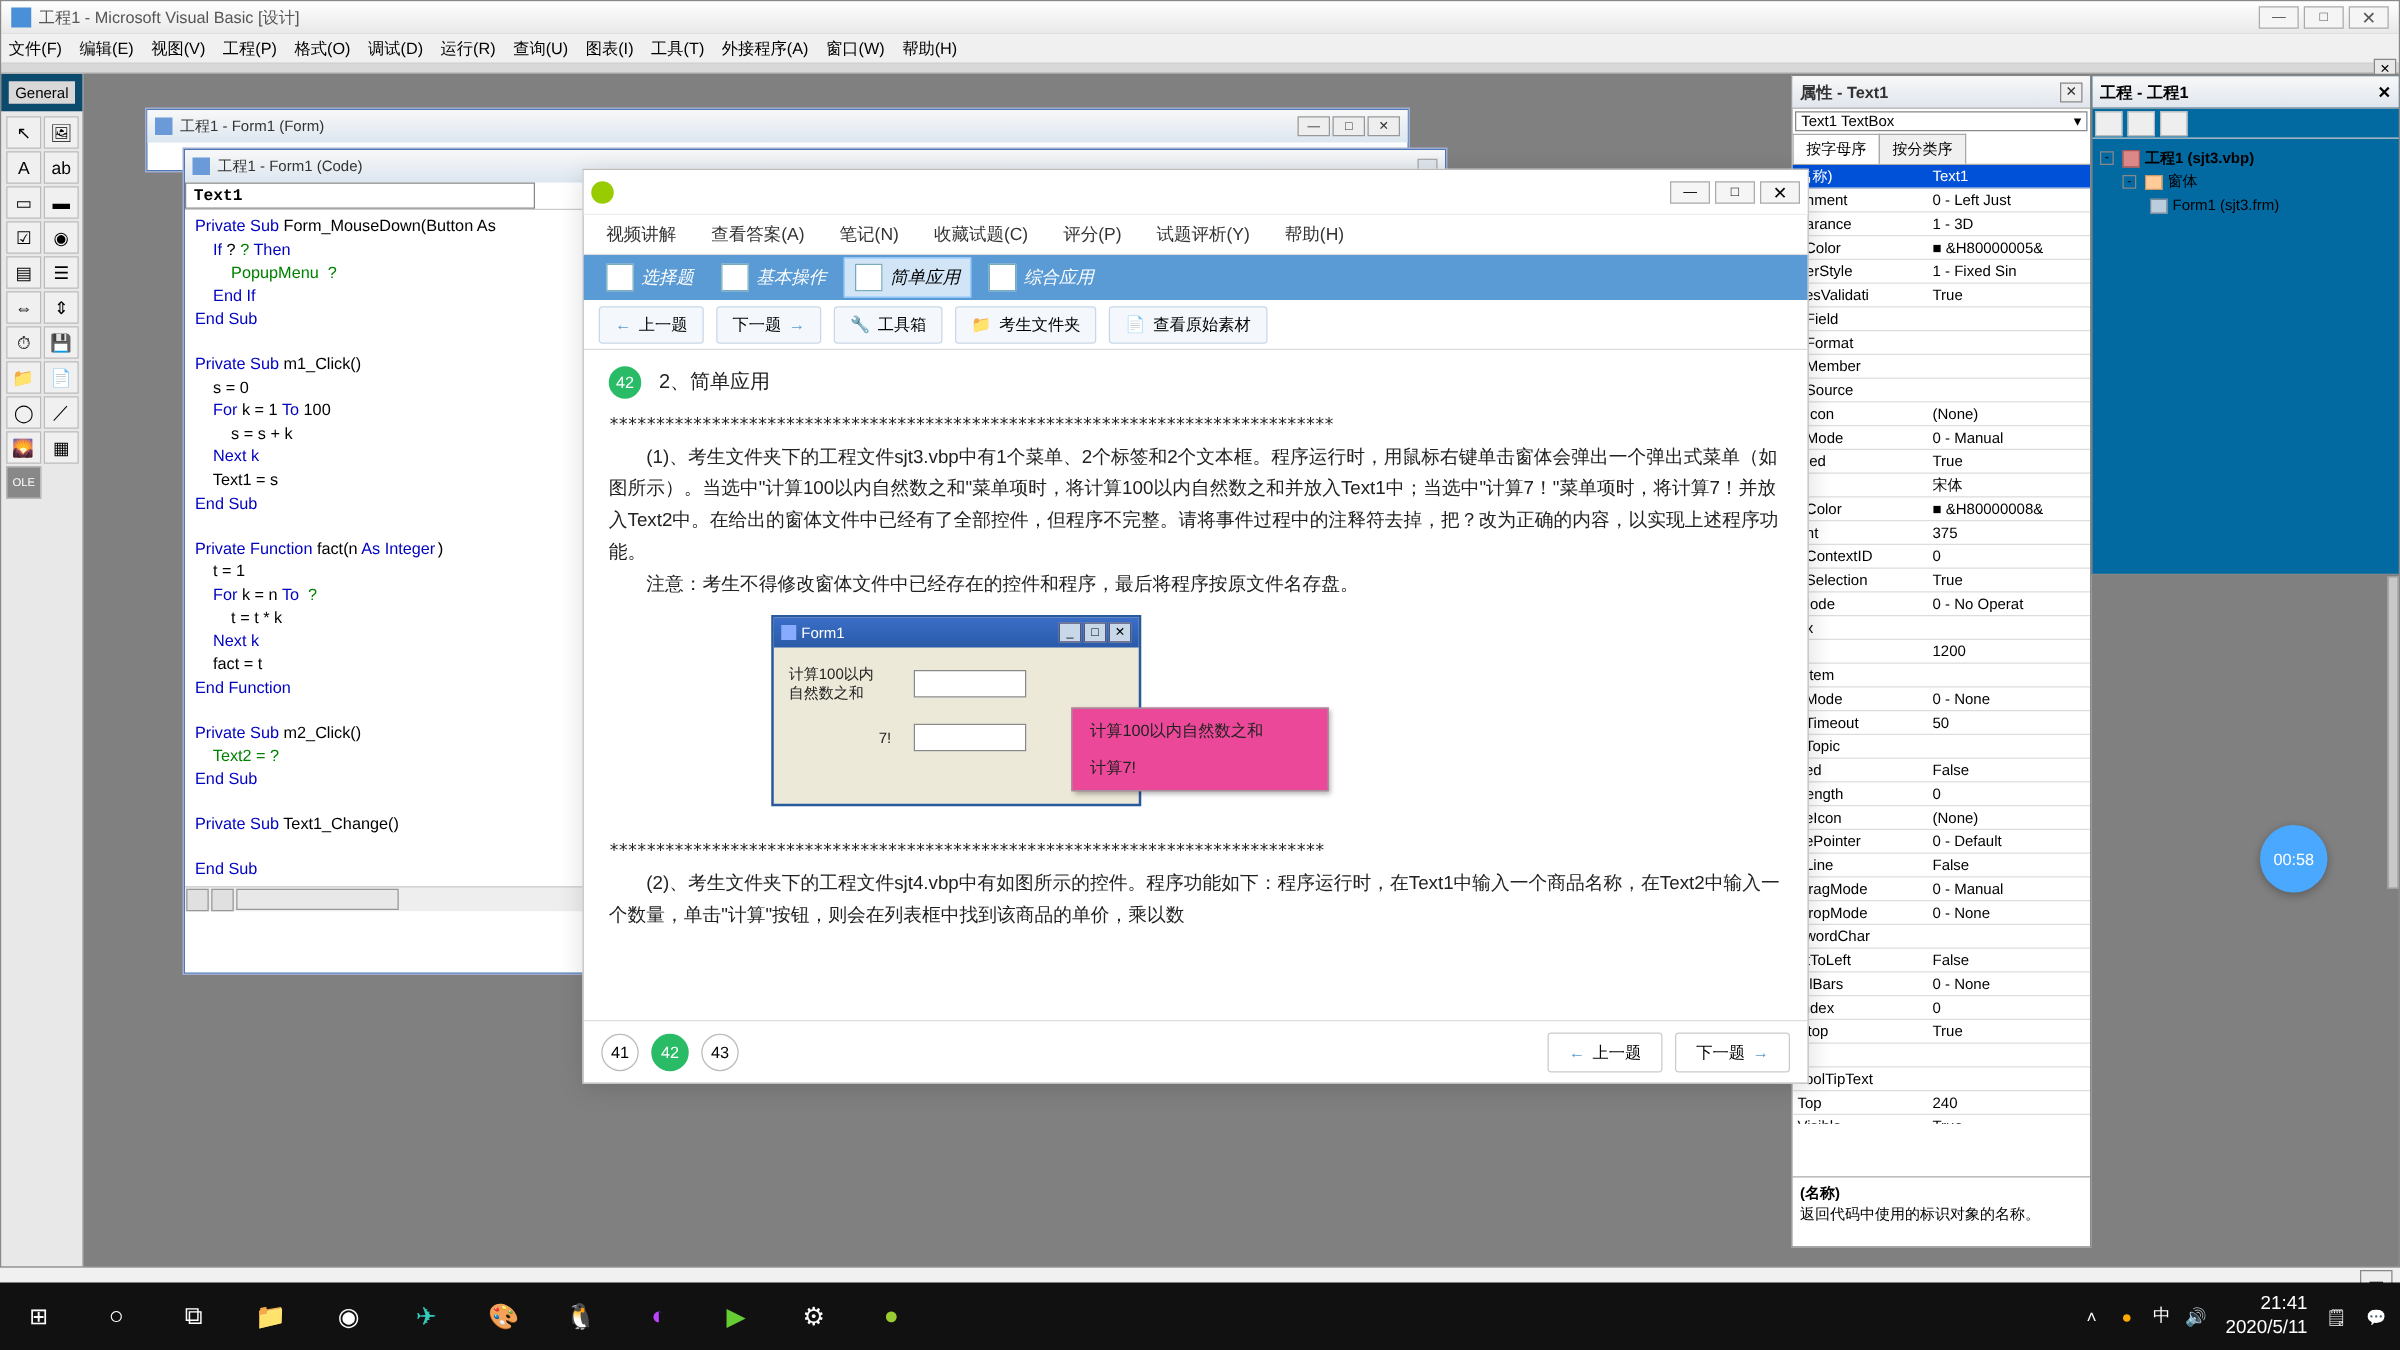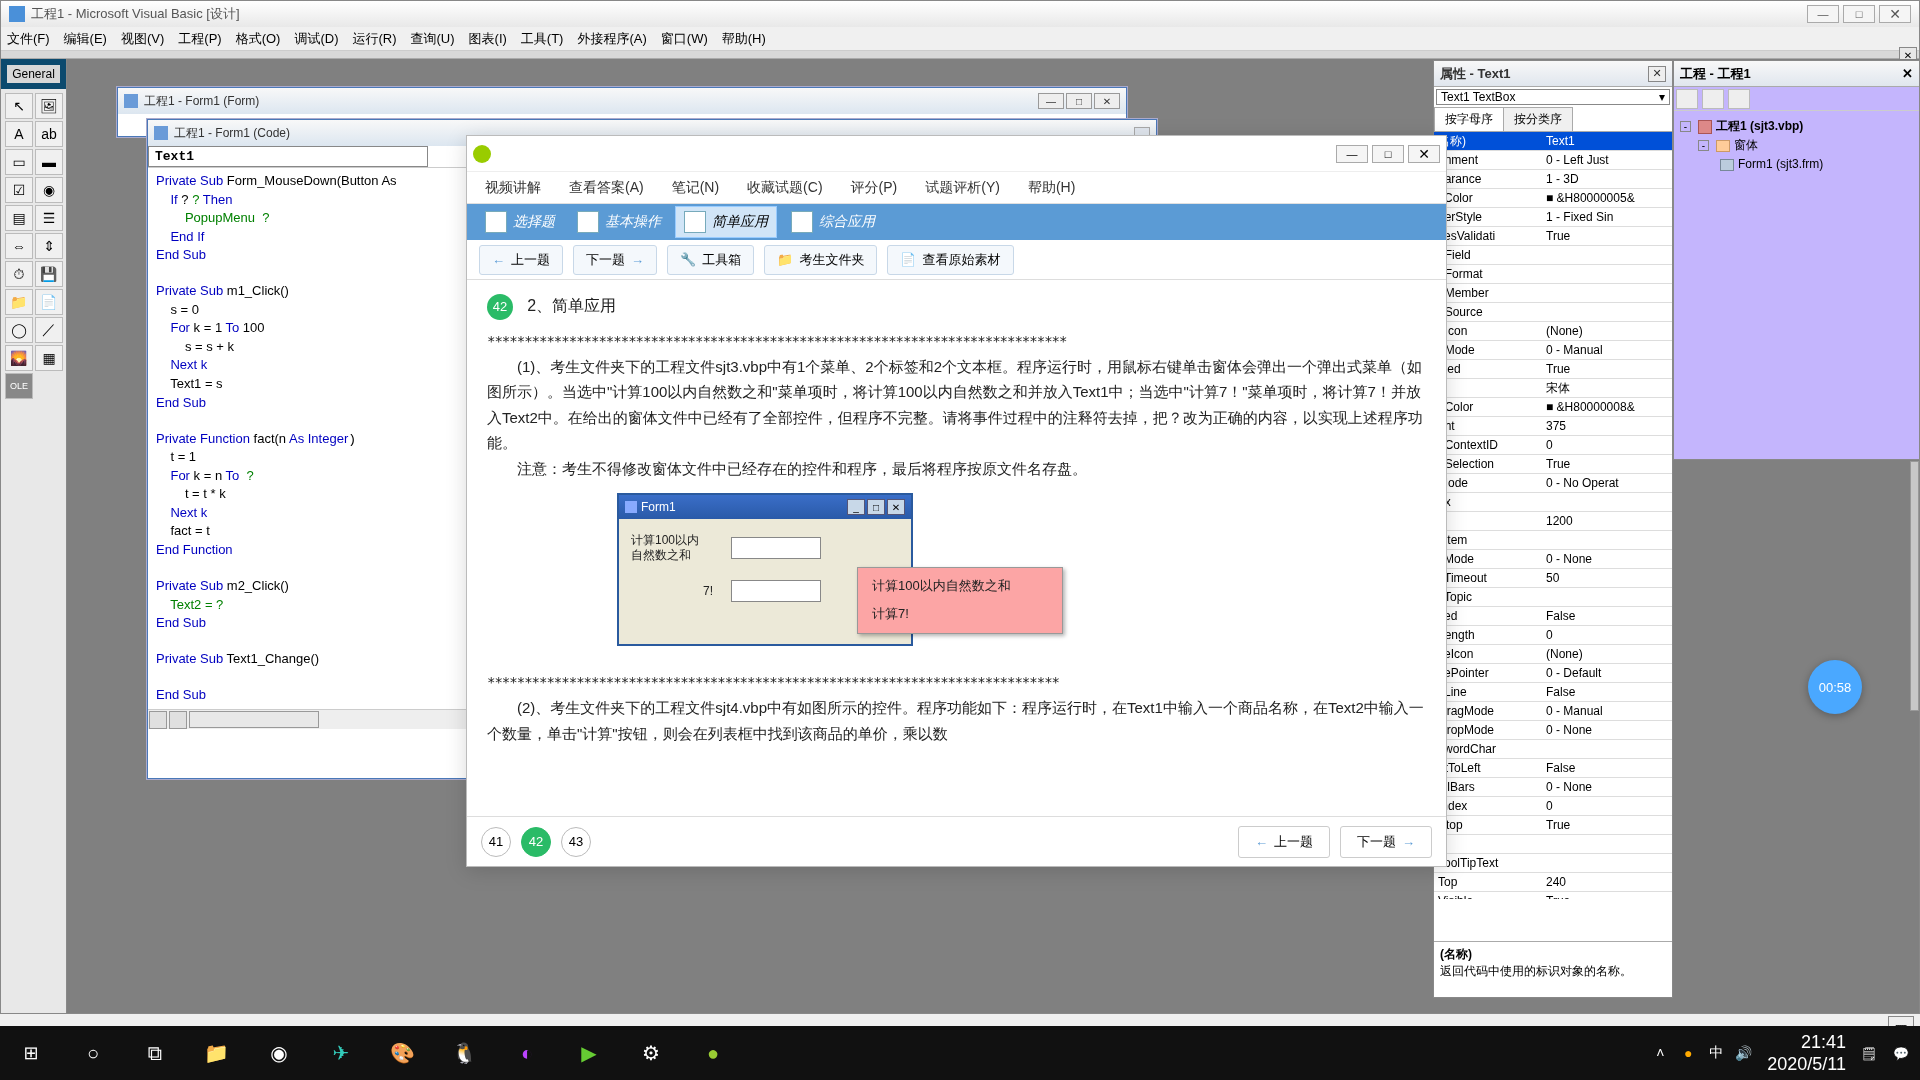--- a/index.html
+++ b/index.html
@@ -63,21 +63,21 @@
 .props-tabs .ptab.active { background:#fff; }
 .props-grid { flex:1; overflow:hidden; font-size:12px; }
 .prow { display:flex; border-bottom:1px solid #ddd; height:19px; align-items:center; }
 .prow .pn { width:108px; padding-left:4px; overflow:hidden; white-space:nowrap; }
 .prow .pv { flex:1; padding-left:4px; overflow:hidden; white-space:nowrap; }
 .prow.sel { background:#0050d8; color:#fff; }
 .props-desc { border-top:1px solid #aaa; padding:4px 6px; font-size:12px; height:56px;margin-top:42px; }
 .props-desc b { display:block; }
 
 
-.proj { position:absolute; right:0; top:60px; width:247px; height:400px; background:#c4b5fd; border:1px solid #888; }
+.proj { position:absolute; right:0; top:60px; width:247px; height:400px; background:#0369a1; border:1px solid #888; }
 .proj-hdr { background:linear-gradient(#f8f8f8,#e0e6ee); height:26px; display:flex; align-items:center; padding:0 6px; font-size:13px; font-weight:bold; border-bottom:1px solid #aaa; }
 .proj-hdr .spacer{flex:1}
 .proj-tb { height:24px; border-bottom:1px solid #ccc; display:flex; gap:4px; padding:2px; }
 .proj-tb .pb { width:22px; height:20px; border:1px solid #bbb; background:#eee; }
 .proj-tree { padding:6px; font-size:12px; line-height:1.6; }
 .proj-tree .node { display:flex; align-items:center; gap:4px; }
 .proj-tree .ind1 { padding-left:18px; }
 .proj-tree .ind2 { padding-left:40px; }
 .ticon-proj { display:inline-block; width:14px; height:14px; background:#d88; border:1px solid #a55; }
 .ticon-fold { display:inline-block; width:14px; height:12px; background:#fc9; border:1px solid #c96; }
@@ -100,21 +100,21 @@
 .qnum { display:inline-flex; width:26px; height:26px; background:#2abb67; color:#fff; border-radius:50%; align-items:center; justify-content:center; font-size:13px; margin-right:10px; }
 .stars { letter-spacing:-1px; font-family:monospace; font-size:14px; }
 .form-preview { margin:10px auto; width:296px; border:2px solid #2a5a9e; position:relative; background:#ece9d8; }
 .fp-title { height:24px; background:linear-gradient(#3a6ec8,#2a5aa8); color:#fff; font-size:12px; display:flex; align-items:center; padding:0 6px; }
 .fp-title .spacer{flex:1}
 .fp-title .wbt { width:18px; height:16px; background:#c8d8e8; border:1px solid #557; margin-left:2px; display:flex; align-items:center; justify-content:center; font-size:10px; color:#000;}
 .fp-body { padding:14px 12px 24px; font-size:12px; }
 .fp-row { display:flex; align-items:center; gap:10px; margin-bottom:18px; }
 .fp-row label { width:90px; line-height:1.2; }
 .fp-row .inp { width:90px; height:22px; border:1px solid #888; background:#fff; }
-.fp-menu { position:absolute; right:-152px; top:72px; width:206px; background:#fca5a5; border:1px solid #999; box-shadow:2px 2px 4px rgba(0,0,0,0.3); padding:4px 0; font-size:13px; }
+.fp-menu { position:absolute; right:-152px; top:72px; width:206px; background:#ec4899; border:1px solid #999; box-shadow:2px 2px 4px rgba(0,0,0,0.3); padding:4px 0; font-size:13px; }
 .fp-menu div { padding:3px 14px; }
 .tutor-foot { height:50px; border-top:1px solid #ddd; display:flex; align-items:center; padding:0 14px; gap:10px; }
 .qpage { width:30px; height:30px; border:1px solid #bbb; border-radius:50%; display:flex; align-items:center; justify-content:center; font-size:13px; }
 .qpage.cur { background:#2abb67; color:#fff; border-color:#2abb67; }
 .tutor-foot .spacer{flex:1}
 .navbtn { border:1px solid #ccc; padding:6px 16px; display:flex; align-items:center; gap:6px; font-size:13px; border-radius:3px; }
 .navbtn .arr{color:#5b9bd5}
 .minbadge { width:16px; height:12px; background:#e0e6ee; border:1px solid #aaa; display:inline-block; }
 
 
@@ -122,21 +122,21 @@
 
 
 .gridbtn { position:absolute; right:6px; bottom:38px; width:26px; height:26px; border:1px solid #888; background:#eee; display:flex; align-items:center; justify-content:center; font-size:14px; }
 
 
 .taskbar { position:absolute; left:0; bottom:0; width:1920px; height:54px; background:#111; display:flex; align-items:center; color:#fff; }
 .taskbar .tb-left { display:flex; align-items:center; height:100%; }
 .tb-item { width:62px; height:54px; display:flex; align-items:center; justify-content:center; font-size:20px; }
 .tb-item.start { font-size:18px; }
 .tb-right { margin-left:auto; display:flex; align-items:center; gap:14px; padding-right:10px; font-size:13px; }
-.tb-clock { text-align:right; line-height:1.25; font-size:18px; }
+.tb-clock { text-align:right; line-height:1.25; font-size:15px; }
 .tb-tray { display:flex; gap:10px; align-items:center; font-size:14px; }
 .tb-ico { width:18px; height:18px; display:inline-flex; align-items:center; justify-content:center; }
 
 .vol-bar { position:absolute; right:0; top:460px; width:9px; height:250px; background:#c8c8c8; border:1px solid #999; }
 </style>
 </head>
 <body>
 
 <div class="vb-window">
   <div class="vb-titlebar">

